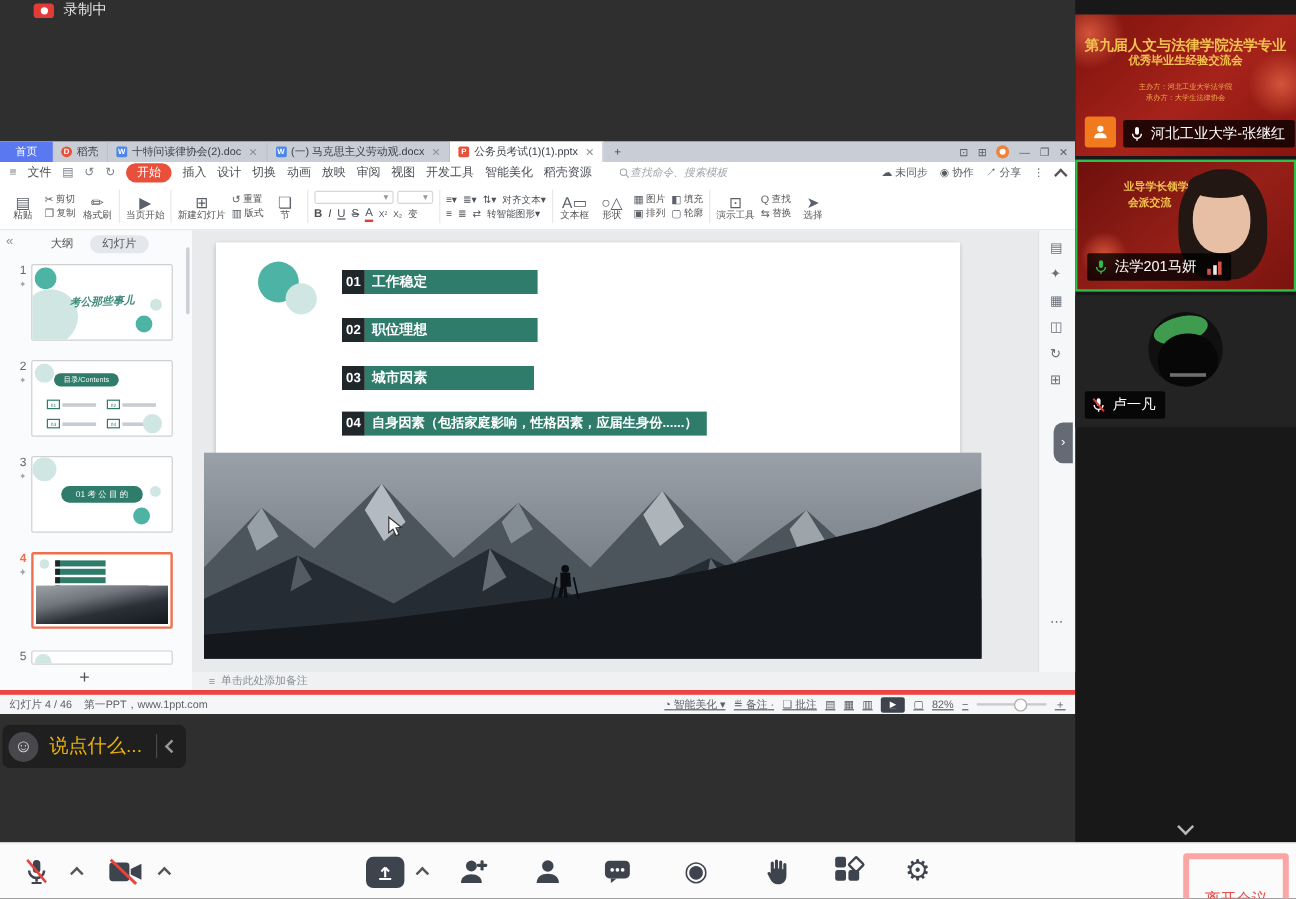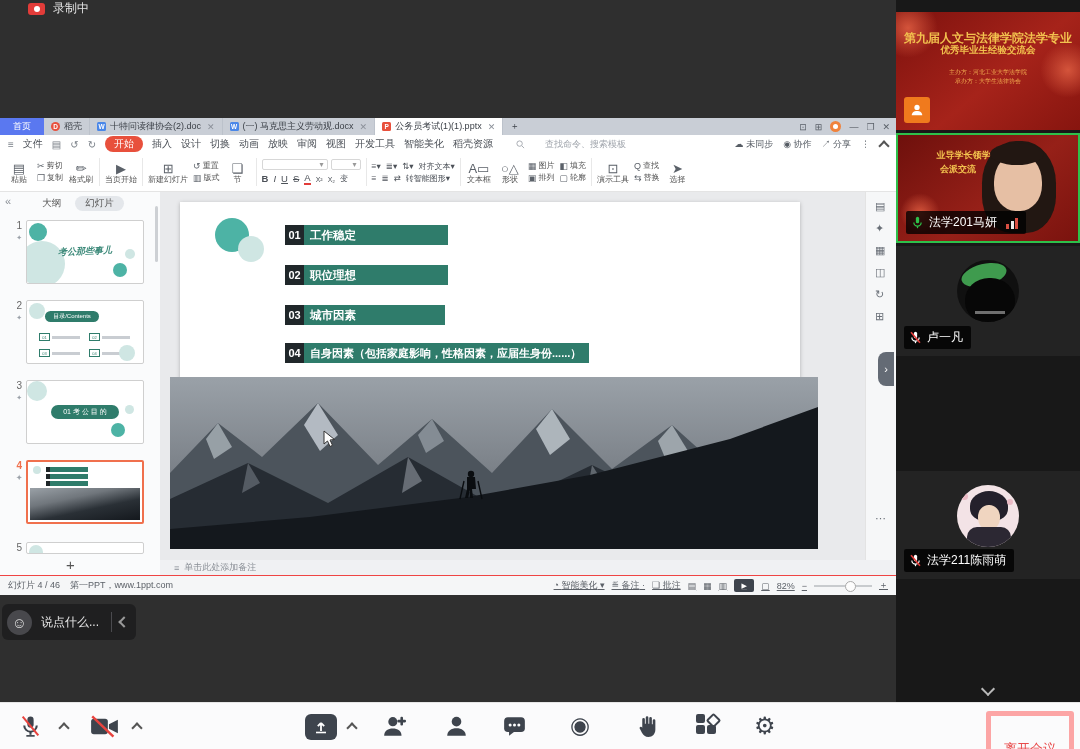--- a/index.html
+++ b/index.html
@@ -24,21 +24,21 @@
   .tab .x{color:#8b9099;margin-left:2px;}
   .winctl{margin-left:auto;display:flex;align-items:center;gap:8px;padding-right:6px;color:#5a6068;font-size:9px;}
   .avatar-dot{width:11px;height:11px;border-radius:50%;background:#f0823c;display:flex;align-items:center;justify-content:center;}
   .avatar-dot i{width:5px;height:5px;background:#fff;border-radius:50%;}
 
   
   .menubar{position:absolute;left:0;top:17px;width:100%;height:18px;background:#fff;display:flex;align-items:center;gap:9px;padding:0 8px;box-sizing:border-box;font-size:10px;color:#4a4f56;white-space:nowrap;}
   .menubar .mi{flex:0 0 auto;}
   .pill{background:#e8503c;color:#fff;border-radius:9px;padding:1px 9px;}
   .mb-ic{color:#7a8088;font-size:10px;}
-  .mb-search{display:flex;align-items:center;gap:20px;color:#a0a5ac;margin-left:14px;font-size:9px;}
+  .mb-search{display:flex;align-items:center;gap:0;color:#a0a5ac;margin-left:14px;font-size:9px;font-style:italic;}
   .mb-right{margin-left:auto;display:flex;align-items:center;gap:10px;color:#565c64;font-size:9px;}
 
   
   .ribbon{position:absolute;left:0;top:35px;width:100%;height:39px;border-bottom:1px solid #e4e4e4;display:flex;align-items:center;gap:5px;padding:0 6px;box-sizing:border-box;color:#555;overflow:hidden;}
   .rb-big{display:flex;flex-direction:column;align-items:center;justify-content:center;gap:1px;font-size:8px;min-width:26px;line-height:1;}
   .rb-big .ic{font-size:13px;height:15px;display:flex;align-items:flex-end;color:#5b6169;}
   .rb-col{display:flex;flex-direction:column;gap:3px;font-size:8px;line-height:1;}
   .rb-sm{display:flex;align-items:center;gap:2px;}
   .rb-sm .ic{font-size:9px;color:#5b6169;}
   .sep{width:1px;height:28px;background:#e8e8e8;flex:0 0 auto;}
@@ -79,21 +79,21 @@
   .bar .num{width:19px;background:#20272a;color:#fff;font-size:11px;font-weight:bold;text-align:center;line-height:20px;}
   .bar .txt{background:#2f7c6b;color:#fff;font-size:11.5px;font-weight:bold;line-height:20px;padding:0 8px 0 6px;white-space:nowrap;}
   .mountain{position:absolute;left:10px;top:185px;width:648px;height:172px;}
   .cursor{left:162px;top:238px;}
   .rail{position:absolute;left:865px;top:74px;width:31px;height:368px;background:#f6f7f8;border-left:1px solid #e3e3e3;}
   .rail .ric{position:absolute;left:9px;font-size:11px;color:#6a7078;}
   .rail-expander{position:absolute;left:12px;top:160px;width:16px;height:34px;background:#646b75;color:#fff;border-radius:8px 0 0 8px;display:flex;align-items:center;justify-content:center;font-size:11px;}
 
   
   .notesbar{position:absolute;left:160px;top:442px;width:736px;height:15px;background:#f0f1f3;font-size:9px;color:#8a8f96;display:flex;align-items:center;gap:5px;padding-left:14px;box-sizing:border-box;}
-  .statusbar{position:absolute;left:0;top:457px;width:100%;height:20px;background:#f5f6f7;border-top:1px solid #ef4444;display:flex;align-items:center;font-size:9px;color:#5c6168;padding:0 8px;box-sizing:border-box;gap:10px;}
+  .statusbar{position:absolute;left:0;top:457px;width:100%;height:20px;background:#f5f6f7;border-top:4px solid #ef4444;display:flex;align-items:center;font-size:9px;color:#5c6168;padding:0 8px;box-sizing:border-box;gap:10px;}
   .sb-right{margin-left:auto;display:flex;align-items:center;gap:7px;text-decoration:underline;}
   .playchip{width:20px;height:13px;background:#3e444d;border-radius:2px;color:#fff;font-size:7px;display:flex;align-items:center;justify-content:center;}
   .zoom-slider{width:58px;height:2px;background:#c8cbce;position:relative;}
   .zoom-slider i{position:absolute;left:54%;top:-4px;width:9px;height:9px;background:#fdfdfd;border:1px solid #aaa;border-radius:50%;}
 
   
   .sidebar{left:896px;top:0;width:184px;height:702px;background:#181818;}
   .tile{position:absolute;left:0;width:184px;background:#232323;overflow:hidden;}
   .namechip{position:absolute;left:8px;bottom:7px;display:flex;align-items:center;gap:5px;background:rgba(0,0,0,.78);border-radius:2px;padding:3px 8px 3px 5px;color:#fff;font-size:12px;white-space:nowrap;}
   .speakerbadge{position:absolute;left:8px;bottom:7px;width:26px;height:26px;background:#f07a1d;border-radius:3px;display:flex;align-items:center;justify-content:center;}
@@ -107,21 +107,21 @@
   .volbars i{width:3px;background:#d94f43;} .volbars i.w{background:#ececec;}
   .sb-chevron{position:absolute;left:57px;top:684px;width:70px;height:14px;display:flex;align-items:center;justify-content:center;}
   .chev{width:8px;height:8px;border-left:2px solid #b9b9b9;border-top:2px solid #b9b9b9;}
   .chev.down{transform:rotate(225deg);margin-top:-4px;}
   .chev.up{transform:rotate(45deg);margin-top:3px;width:6px;height:6px;border-color:#555;}
   .chev.left{transform:rotate(-45deg);width:6px;height:6px;border-color:#999;}
 
   
   .chatpill{left:2px;top:604px;height:36px;display:flex;align-items:center;background:rgba(30,30,32,.92);border-radius:6px;padding:0 0 0 5px;}
   .chatpill .face{width:25px;height:25px;border-radius:50%;background:#48484c;color:#ddd;font-size:15px;display:flex;align-items:center;justify-content:center;}
-  .chatpill .ph{color:#e5e5e5;font-size:12px;margin:0 12px 0 9px;}
+  .chatpill .ph{color:#eab308;font-size:16px;margin:0 12px 0 9px;}
   .chatpill .dv{width:1px;height:20px;background:#4a4a4e;}
   .chatpill .side{width:24px;display:flex;align-items:center;justify-content:center;height:36px;}
 
   
   .bottombar{left:0;top:702px;width:1080px;height:47px;background:#fbfbfc;border-top:1px solid #e6e6e6;}
   .bb{position:absolute;top:11px;display:flex;align-items:center;justify-content:center;}
   .sharechip{width:32px;height:26px;background:#3e444d;border-radius:6px;display:flex;align-items:center;justify-content:center;}
   .glyph{font-size:21px;color:#3e444d;line-height:1;}
   .appsicon{position:relative;width:22px;height:22px;}
   .appsicon b{position:absolute;width:9px;height:9px;background:#3e444d;border-radius:2px;}
@@ -522,20 +522,28 @@
         <div class="g1" style="top:32px;font-size:9.5px;">优秀毕业生经验交流会</div>
         <div class="g2" style="top:56px;font-size:6px;">主办方：河北工业大学法学院</div>
         <div class="g2" style="top:65px;font-size:6px;">承办方：大学生法律协会</div>
       </div>
       <div class="speakerbadge">
         <svg width="14" height="14" viewBox="0 0 16 16" fill="#fff">
             <circle cx="8" cy="5" r="3"></circle>
             <path d="M2 14c0-3.3 2.7-5 6-5s6 1.7 6 5z"></path>
           </svg>
       </div>
+      <div class="namechip shift">
+        <svg width="13" height="13" viewBox="0 0 16 16">
+            <rect x="6" y="1" width="4" height="8" rx="2" fill="#fff"></rect>
+            <path d="M3.5 8a4.5 4.5 0 0 0 9 0" fill="none" stroke="#fff" stroke-width="1.5"></path>
+            <line x1="8" y1="12.5" x2="8" y2="15" stroke="#fff" stroke-width="1.5"></line>
+          </svg>
+        <span>河北工业大学-张继红</span>
+      </div>
     </div>
 
     <div class="tile" style="top:133px;height:110px;border:2px solid #2ec04a;box-sizing:border-box;">
       <div class="poster" style="background:linear-gradient(140deg,#6e100c,#962018 55%,#7a130e);">
         <div class="g1" style="top:14px;left:-40px;font-size:9px;">业导学长领学帮</div>
         <div class="g1" style="top:28px;left:-60px;font-size:9px;">会派交流</div>
         <span class="flower" style="left:2px;bottom:8px;width:40px;height:40px;"></span>
         <div style="position:absolute;right:18px;top:6px;width:84px;height:96px;">
           <div style="position:absolute;left:6px;top:0;width:74px;height:92px;background:#221712;border-radius:46% 46% 40% 40%;"></div>
           <div style="position:absolute;left:18px;top:12px;width:48px;height:58px;background:#e6bfa4;border-radius:50% 50% 45% 45%;"></div>
@@ -568,38 +576,20 @@
             <rect x="6" y="1" width="4" height="8" rx="2" fill="#fff"></rect>
             <path d="M3.5 8a4.5 4.5 0 0 0 9 0" fill="none" stroke="#fff" stroke-width="1.5"></path>
             <line x1="8" y1="12.5" x2="8" y2="15" stroke="#fff" stroke-width="1.5"></line>
             <line x1="2.5" y1="1.5" x2="13.5" y2="14.5" stroke="#e23c39" stroke-width="2"></line>
           </svg>
         <span>卢一凡</span>
       </div>
     </div>
 
 
-    <div class="tile" style="top:471px;height:108px;">
-      <div class="avcirc" style="background:#f3e3e6;">
-        <div style="position:absolute;left:13px;top:6px;width:38px;height:30px;background:#24202b;border-radius:50% 50% 40% 40%;"></div>
-        <div style="position:absolute;left:21px;top:20px;width:22px;height:25px;background:#f0d5c0;border-radius:48%;"></div>
-        <div style="position:absolute;left:10px;top:42px;width:44px;height:22px;background:#2c2833;border-radius:10px 10px 0 0;"></div>
-        <span class="circ" style="left:4px;top:8px;width:7px;height:7px;background:#eab9c4;"></span>
-        <span class="circ" style="left:50px;top:14px;width:6px;height:6px;background:#eab9c4;"></span>
-      </div>
-      <div class="namechip">
-        <svg width="13" height="13" viewBox="0 0 16 16">
-            <rect x="6" y="1" width="4" height="8" rx="2" fill="#fff"></rect>
-            <path d="M3.5 8a4.5 4.5 0 0 0 9 0" fill="none" stroke="#fff" stroke-width="1.5"></path>
-            <line x1="8" y1="12.5" x2="8" y2="15" stroke="#fff" stroke-width="1.5"></line>
-            <line x1="2.5" y1="1.5" x2="13.5" y2="14.5" stroke="#e23c39" stroke-width="2"></line>
-          </svg>
-        <span>法学211陈雨萌</span>
-      </div>
-    </div>
 
 
     <div class="sb-chevron">
         <span class="chev down"></span>
       </div>
   </div>
 
   <div class="abs chatpill">
     <span class="face">☺</span>
     <span class="ph">说点什么...</span>

